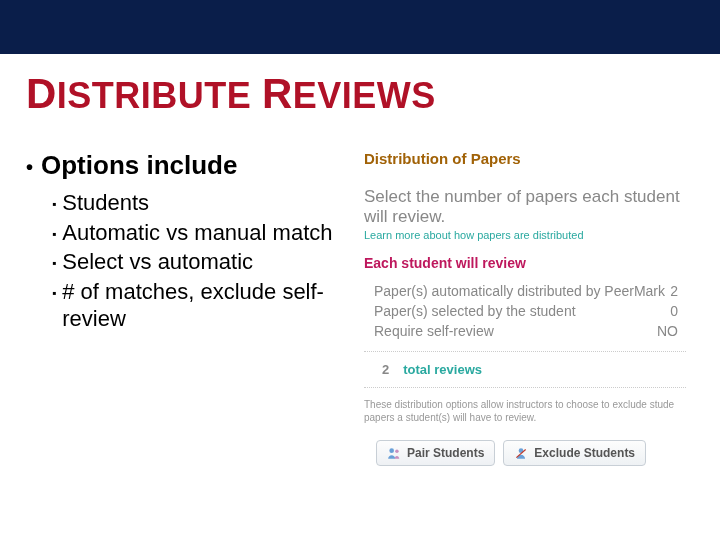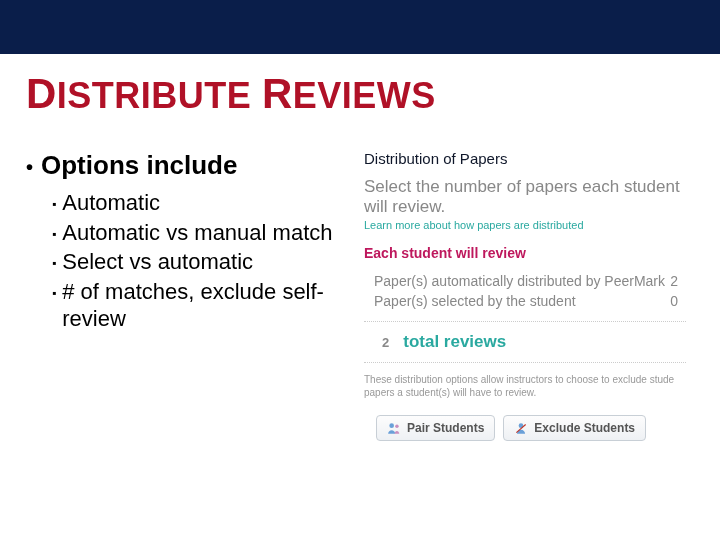--- a/index.html
+++ b/index.html
@@ -14,30 +14,30 @@
   .row { display: flex; }
   .left { width: 330px; }
   .right { width: 330px; padding-left: 8px; }
   .opt-head { font-size: 26px; font-weight: bold; color: #000; display: flex; align-items: flex-start; }
   .dot { font-size: 20px; margin-right: 8px; margin-top: 6px; }
   .sublist { margin-top: 8px; padding-left: 26px; }
   .subitem { font-size: 22px; color: #000; display: flex; margin-bottom: 2px; line-height: 1.25; }
   .sq { font-size: 12px; margin-right: 6px; margin-top: 8px; }
   .subitem .txt { flex: 1; }
   
-  .panel-title { font-size: 15px; color: #0f172a; font-weight: normal; margin-bottom: 10px; }
+  .panel-title { font-size: 15px; color: #a16207; font-weight: bold; margin-bottom: 20px; }
   .panel-sub { font-size: 17px; color: #888; margin-bottom: 2px; }
   .panel-link { font-size: 11px; color: #2aa9a0; margin-bottom: 14px; }
   .panel-sec { font-size: 14px; color: #be185d; font-weight: bold; margin-bottom: 10px; }
   .prow { display: flex; justify-content: space-between; font-size: 14px; color: #888; padding: 2px 0 2px 10px; }
   .prow .val { color: #888; padding-right: 8px; }
   .sep-dashed { border: none; border-top: 1px dotted #ccc; margin: 10px 0; }
   .total-row { display: flex; align-items: center; gap: 14px; padding-left: 18px; }
   .total-num { font-size: 13px; color: #888; font-weight: bold; }
-  .total-txt { font-size: 17px; color: #2aa9a0; font-weight: bold; }
+  .total-txt { font-size: 13px; color: #2aa9a0; font-weight: bold; }
   .footnote { font-size: 10px; color: #999; line-height: 1.3; margin-top: 4px; }
   .btnrow { display: flex; gap: 8px; margin-top: 16px; padding-left: 12px; }
   .btn {
     border: 1px solid #c8cfd6; background: linear-gradient(#fdfdfd,#eef1f4);
     border-radius: 4px; padding: 5px 10px; font-size: 12px; color: #555; font-weight: bold;
     display: flex; align-items: center; gap: 6px; cursor: pointer;
   }
   .icon-person { width: 14px; height: 14px; }
 </style>
 </head>
@@ -52,21 +52,21 @@
 
   <div class="row">
     <div class="left">
       <div class="opt-head">
         <span class="dot">•</span>
         <span>Options include</span>
       </div>
       <div class="sublist">
         <div class="subitem">
           <span class="sq">▪</span>
-          <span class="txt">Automatic</span>
+          <span class="txt">Students</span>
         </div>
         <div class="subitem">
           <span class="sq">▪</span>
           <span class="txt">Automatic vs manual match</span>
         </div>
         <div class="subitem">
           <span class="sq">▪</span>
           <span class="txt">Select vs automatic</span>
         </div>
         <div class="subitem">
@@ -82,20 +82,24 @@
       <div class="panel-link">Learn more about how papers are distributed</div>
       <div class="panel-sec">Each student will review</div>
 
       <div class="prow">
         <span>Paper(s) automatically distributed by PeerMark</span>
         <span class="val">2</span>
       </div>
       <div class="prow">
         <span>Paper(s) selected by the student</span>
         <span class="val">0</span>
+      </div>
+      <div class="prow">
+        <span>Require self-review</span>
+        <span class="val">NO</span>
       </div>
 
       <hr class="sep-dashed">
       <div class="total-row">
         <span class="total-num">2</span>
         <span class="total-txt">total reviews</span>
       </div>
       <hr class="sep-dashed">
 
       <div class="footnote">These distribution options allow instructors to choose to exclude stude papers a student(s) will have to review.</div>

